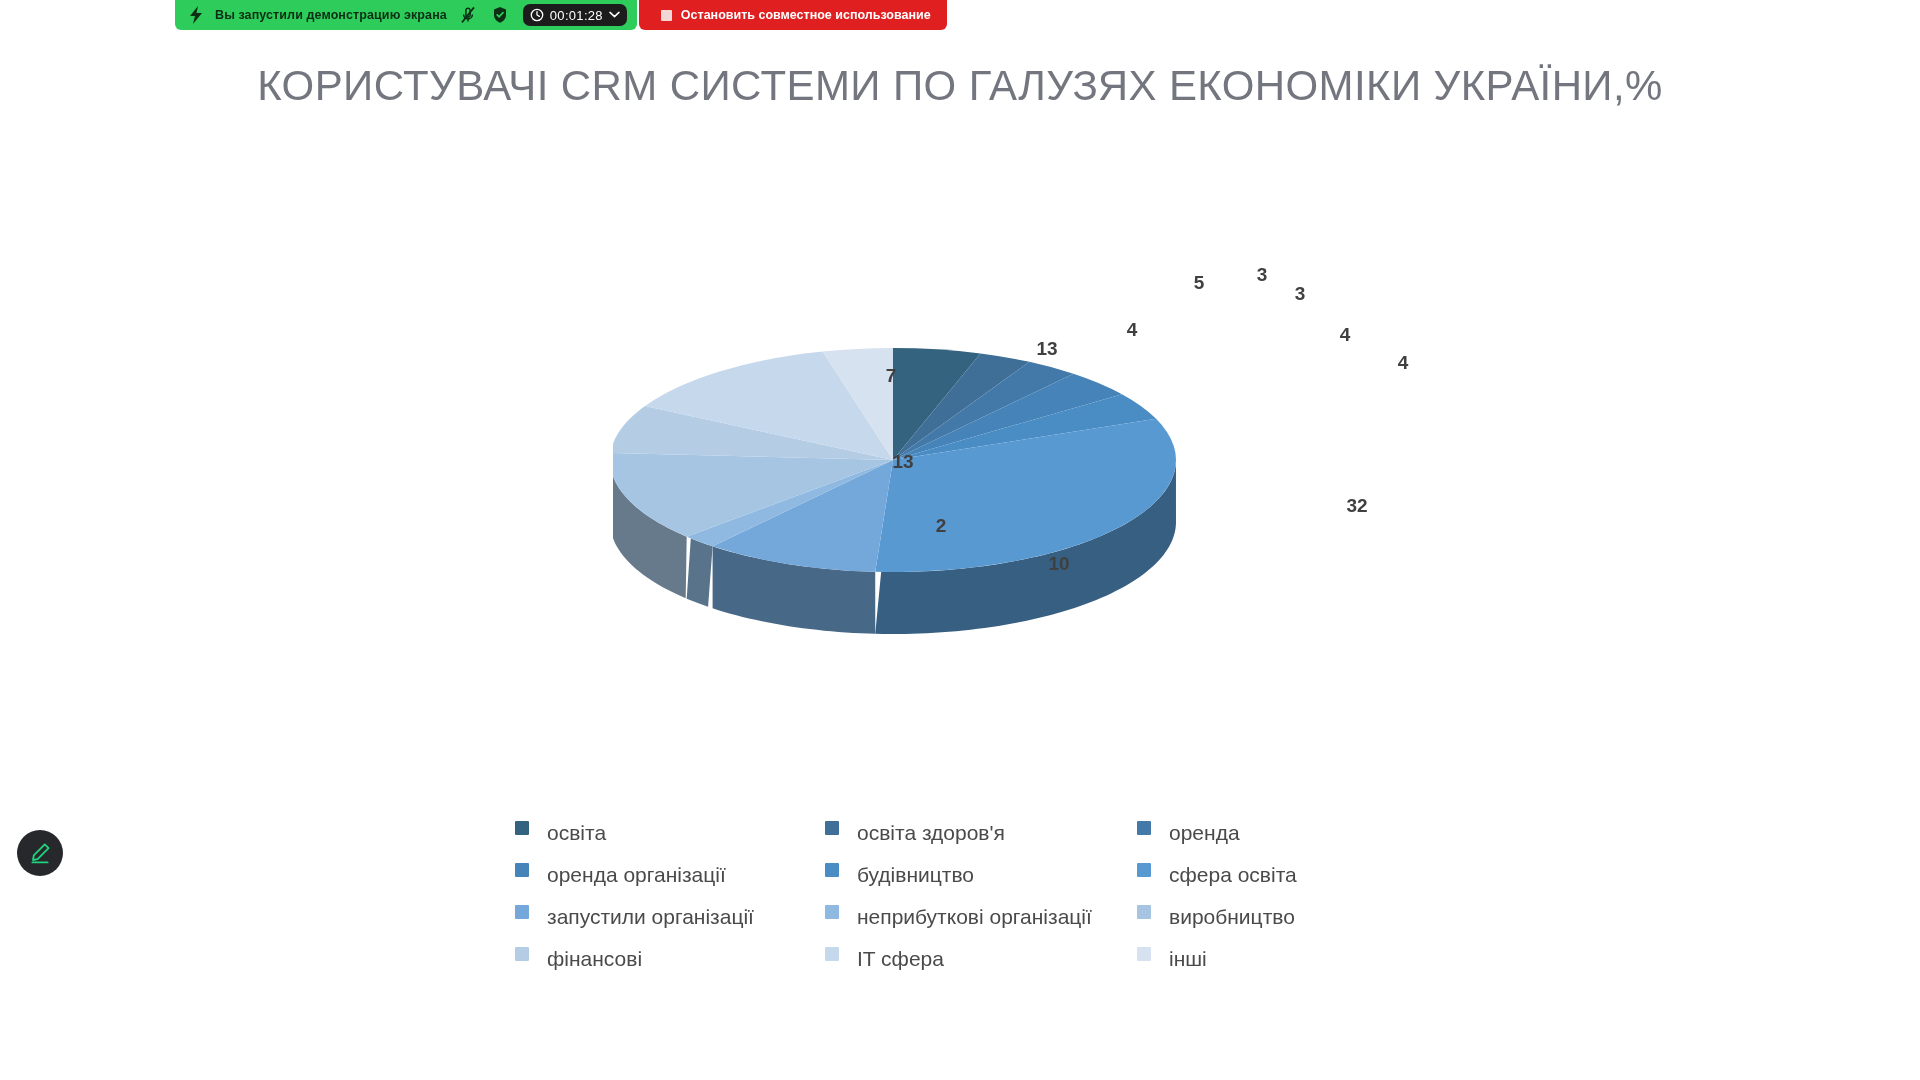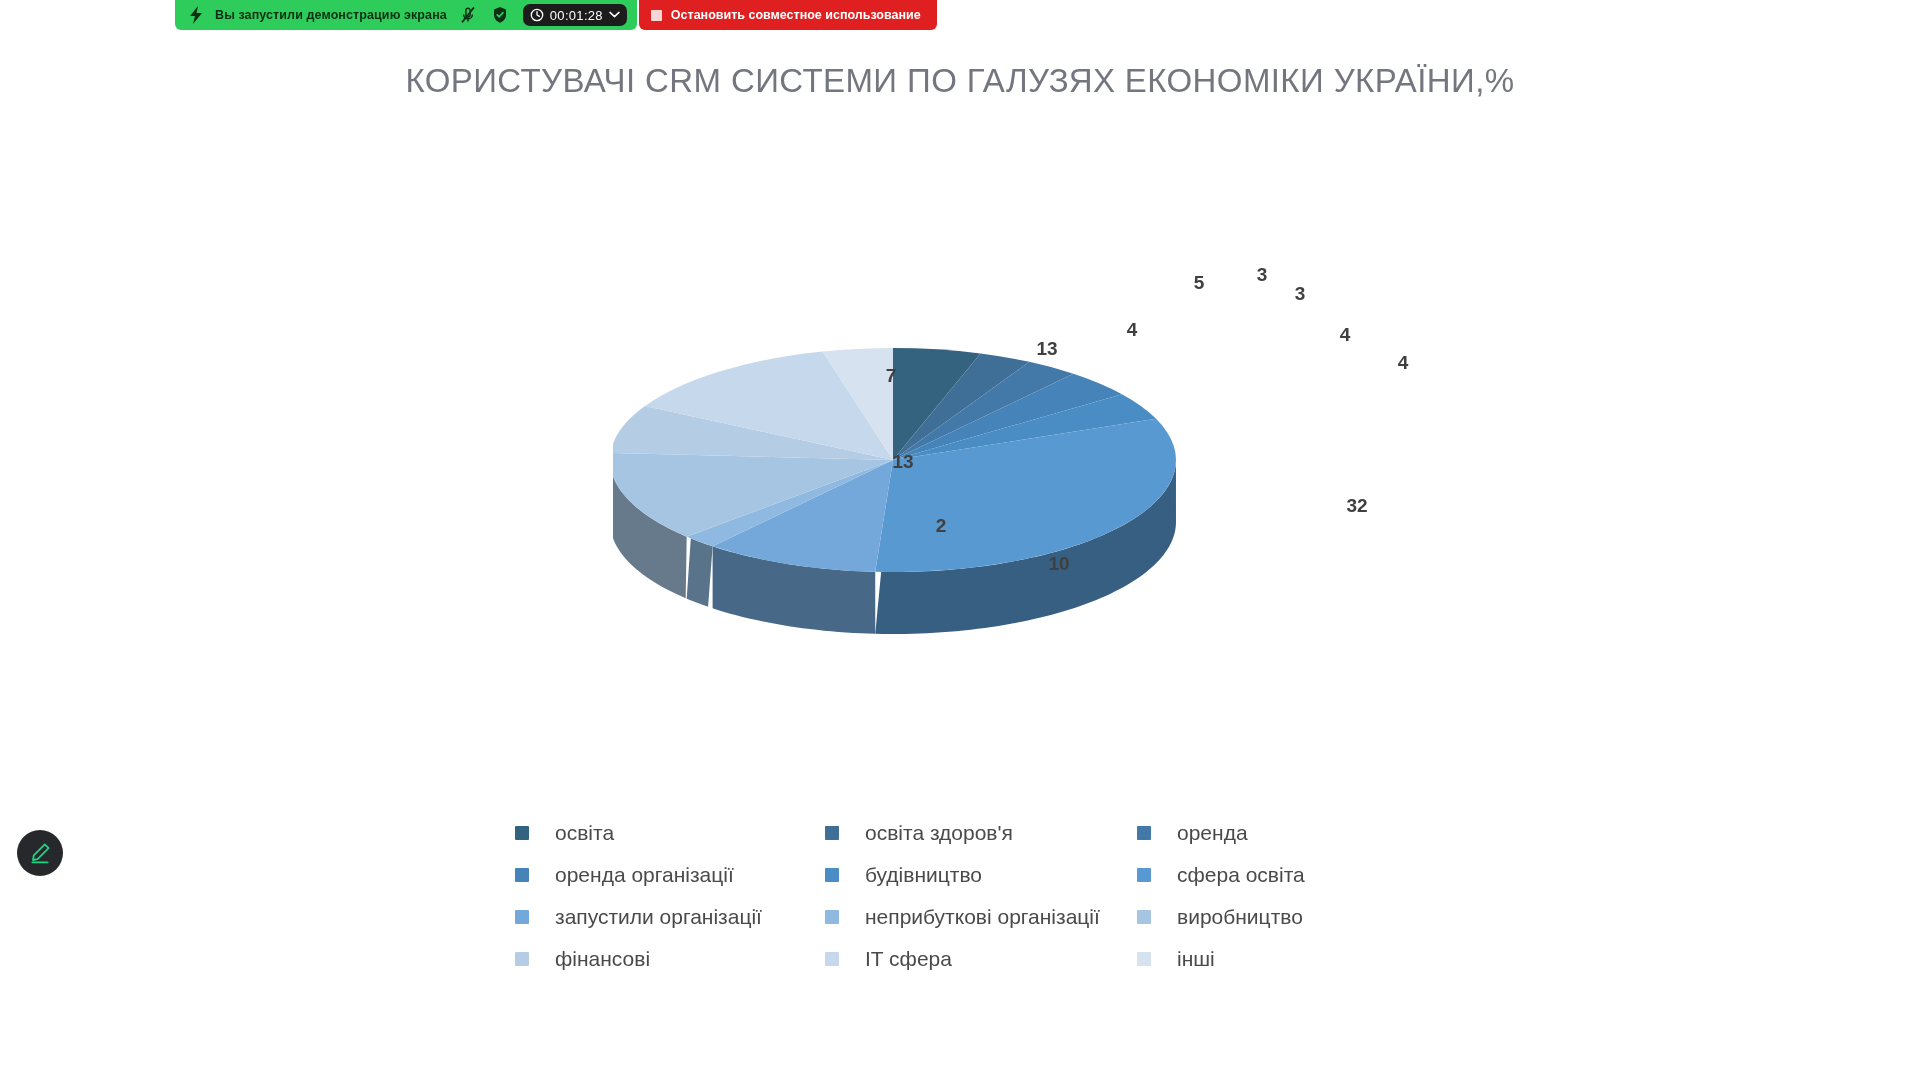--- a/index.html
+++ b/index.html
@@ -83,21 +83,21 @@
     color: #ffffff;
     font-size: 10px;
     line-height: 1;
   }
   .stop-btn {
     background: #e02020;
     border-radius: 0 0 6px 6px;
     display: flex;
     align-items: center;
     gap: 9px;
-    padding: 0 16px 0 12px;
+    padding: 0 16px 0 22px;
     height: 30px;
     box-sizing: border-box;
     cursor: pointer;
     margin-left: 2px;
   }
   .stop-square {
     width: 11px;
     height: 11px;
     background: #f3d7d7;
     border-radius: 1px;
@@ -110,21 +110,21 @@
   }
 
   
   .slide-title {
     position: absolute;
     top: 62px;
     left: 0;
     width: 1920px;
     text-align: center;
     color: #73767e;
-    font-size: 33px;
+    font-size: 42px;
     font-weight: 400;
     letter-spacing: 0.4px;
     font-family: "Liberation Sans", sans-serif;
   }
 
   
   .chart-area {
     position: absolute;
     left: 0;
     top: 230px;
@@ -156,22 +156,22 @@
     left: 515px;
     top: 812px;
     width: 840px;
     display: grid;
     grid-template-columns: 310px 312px auto;
     grid-auto-rows: 42px;
     align-items: center;
   }
   .legend-item {
     display: flex;
-    align-items: center;
-    gap: 26px;
+    align-items: flex-start;
+    gap: 18px;
     cursor: default;
   }
   .legend-swatch {
     width: 14px;
     height: 14px;
     flex: 0 0 14px;
     border-radius: 1px;
   }
   .legend-label {
     color: #4a4a4a;

